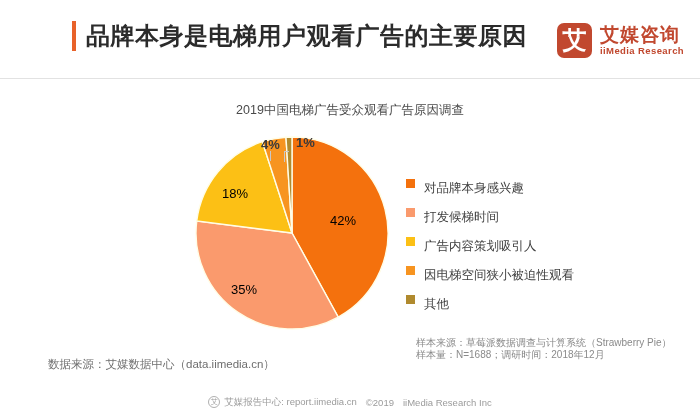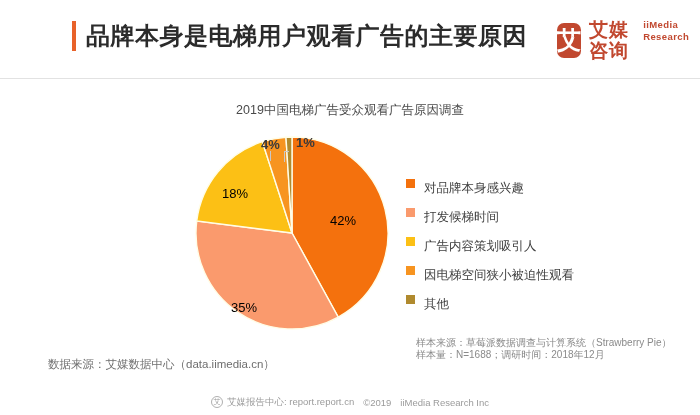--- a/index.html
+++ b/index.html
@@ -55,20 +55,21 @@
     color: #ffffff;
     font-size: 24px;
     font-weight: bold;
     line-height: 35px;
     text-align: center;
     font-family: "DejaVu Sans", sans-serif;
   }
   .logo-text {
     margin-left: 8px;
     display: flex;
+    flex-direction: column;
     justify-content: center;
   }
   .logo-cn {
     font-size: 19px;
     font-weight: bold;
     color: #C1482F;
     letter-spacing: 1px;
     line-height: 21px;
   }
   .logo-en {
@@ -219,21 +220,21 @@
       <svg class="pie-svg" id="pie-svg" width="196" height="196" viewBox="0 0 196 196">
           <path d="M 98 98 L 98 2 A 96 96 0 0 1 144.2483527137647 182.1254412842109 Z" fill="#F4710D" stroke="#fffde7" stroke-width="1.4"></path>
           <path d="M 98 98 L 144.2483527137647 182.1254412842109 A 96 96 0 0 1 2.7569886738101275 85.96800957782683 Z" fill="#FA9A6D" stroke="#fffde7" stroke-width="1.4"></path>
           <path d="M 98 98 L 2.7569886738101275 85.96800957782683 A 96 96 0 0 1 68.33436854000503 6.698574435665265 Z" fill="#FCC015" stroke="#fffde7" stroke-width="1.4"></path>
           <path d="M 98 98 L 68.33436854000503 6.698574435665265 A 96 96 0 0 1 91.97211012518585 2.1894340708859374 Z" fill="#F79420" stroke="#fffde7" stroke-width="1.4"></path>
           <path d="M 98 98 L 91.97211012518585 2.1894340708859374 A 96 96 0 0 1 97.99999999999999 2 Z" fill="#B08A2E" stroke="#fffde7" stroke-width="1.4"></path>
         </svg>
     </div>
 
     <div class="pie-label" id="lbl-0" style="left:330px; top:134px;">42%</div>
-    <div class="pie-label" id="lbl-1" style="left:231px; top:203px;margin-top:18px;">35%</div>
+    <div class="pie-label" id="lbl-1" style="left:231px; top:203px;">35%</div>
     <div class="pie-label" id="lbl-2" style="left:222px; top:107px;">18%</div>
     <div class="pie-label outer" id="lbl-3" style="left:261px; top:58px;">4%</div>
     <div class="pie-label outer" id="lbl-4" style="left:296px; top:56px;">1%</div>
 
     <div class="leader" style="left:284px; top:72px; width:1px; height:11px;"></div>
     <div class="leader" style="left:284px; top:72px; width:5px; height:1px;"></div>
     <div class="leader" style="left:270px; top:72px; width:1px; height:10px;"></div>
 
     <div class="legend">
       <div class="legend-row">
@@ -262,21 +263,21 @@
 
     <div class="sample-note">
       <div>样本来源：草莓派数据调查与计算系统（Strawberry Pie）</div>
       <div>样本量：N=1688；调研时间：2018年12月</div>
     </div>
   </div>
 
   <div class="footer">
     <div class="footer-inner">
       <span class="footer-mark">艾</span>
-      <span>艾媒报告中心: report.report.cn</span>
+      <span>艾媒报告中心: report.iimedia.cn</span>
       <span class="footer-sep"></span>
       <span>©2019</span>
       <span class="footer-sep"></span>
       <span>iiMedia Research Inc</span>
     </div>
   </div>
 
 </div>
 
 </body></html>

